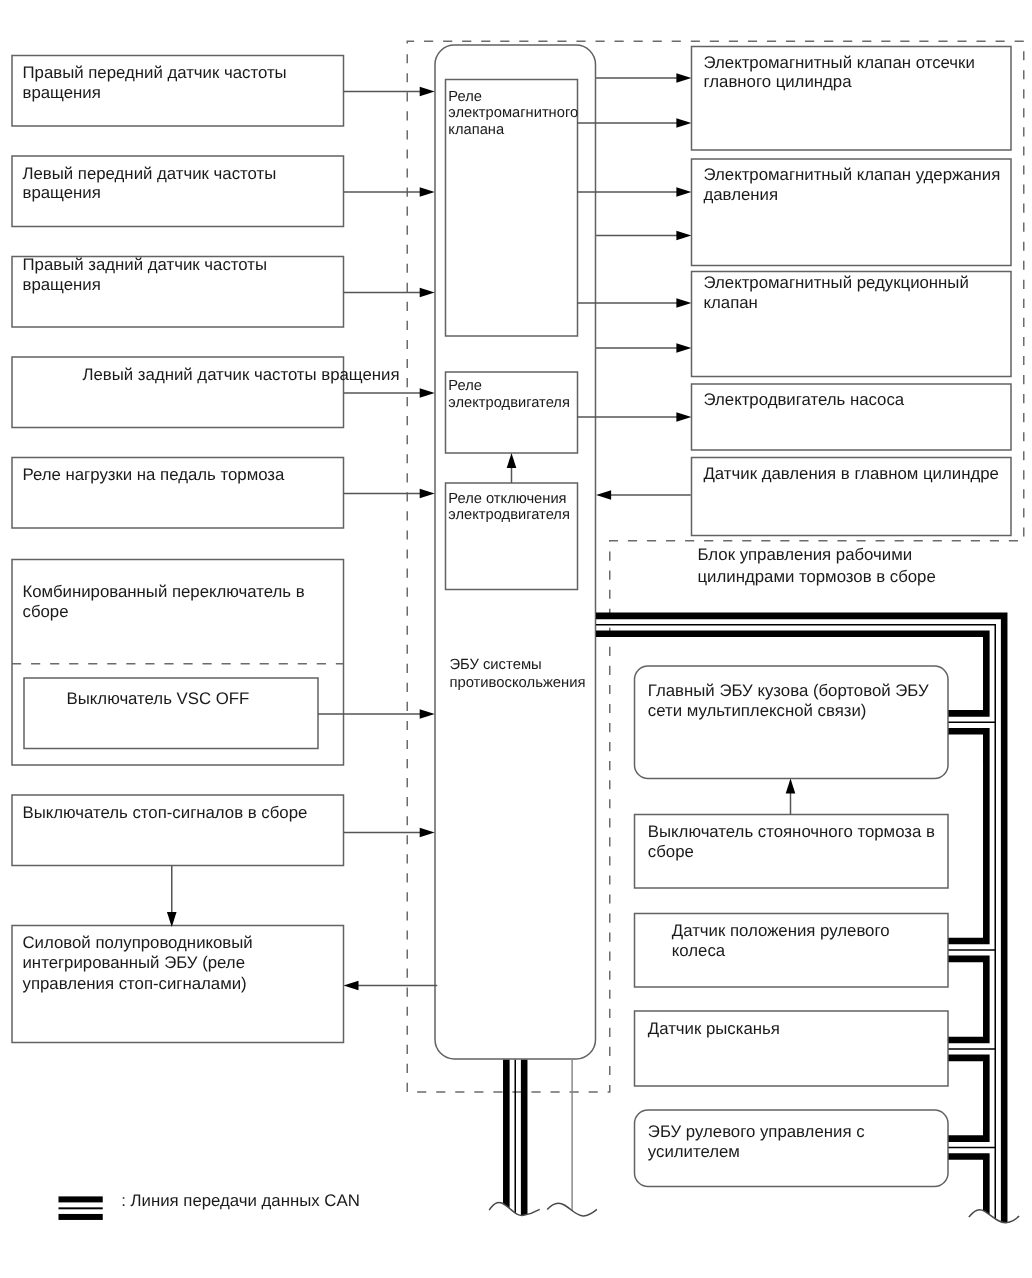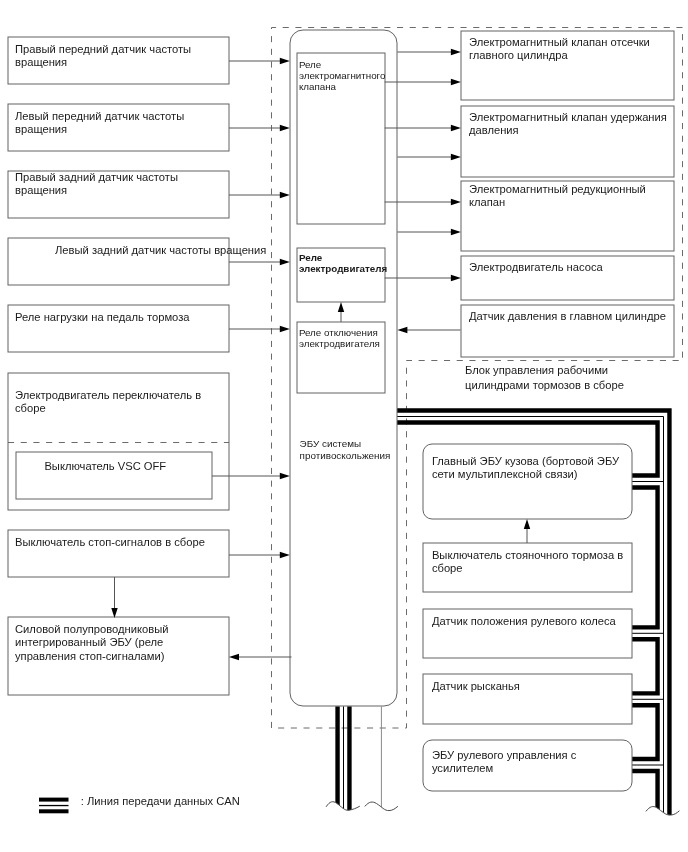--- a/index.html
+++ b/index.html
@@ -171,35 +171,35 @@
   <div class="box" style="left:8px;top:165px;width:221px;height:47px;">
       <div class="lbl" style="">Правый задний датчик частоты вращения</div>
     </div>
   <div class="box" style="left:8px;top:238px;width:221px;height:47px;margin-left:40px;">
       <div class="lbl" style="">Левый задний датчик частоты вращения</div>
     </div>
   <div class="box" style="left:8px;top:305px;width:221px;height:47px;">
       <div class="lbl" style="">Реле нагрузки на педаль тормоза</div>
     </div>
   <div class="box" style="left:8px;top:373px;width:221px;height:137px;">
-      <div class="lbl" style="top:15.7px;">Электродвигатель переключатель в сборе</div>
+      <div class="lbl" style="top:15.7px;">Комбинированный переключатель в сборе</div>
     </div>
   <div class="box center" style="left:16px;top:452px;width:196px;height:47px;">
       <div class="lbl" style="">Выключатель VSC OFF</div>
     </div>
   <div class="box" style="left:8px;top:530px;width:221px;height:47px;">
       <div class="lbl" style="">Выключатель стоп-сигналов в сборе</div>
     </div>
   <div class="box" style="left:8px;top:617px;width:221px;height:78px;">
       <div class="lbl" style="right:30px;">Силовой полупроводниковый интегрированный ЭБУ (реле управления стоп-сигналами)</div>
     </div>
   <div class="box small" style="left:297px;top:53px;width:88px;height:171px;">
       <div class="lbl" style="top:5.6px;">Реле электромагнитного клапана</div>
     </div>
-  <div class="box small" style="left:297px;top:248px;width:88px;height:54px;font-weight:bold;">
+  <div class="box small" style="left:297px;top:248px;width:88px;height:54px;">
       <div class="lbl" style="top:3.8px;">Реле электродвигателя</div>
     </div>
   <div class="box small" style="left:297px;top:322px;width:88px;height:71px;">
       <div class="lbl" style="top:4.6px;">Реле отключения электродвигателя</div>
     </div>
   <div class="box act" style="left:461px;top:31px;width:213px;height:69px;">
       <div class="lbl" style="">Электромагнитный клапан отсечки главного цилиндра</div>
     </div>
   <div class="box act" style="left:461px;top:106px;width:213px;height:71px;">
       <div class="lbl" style="">Электромагнитный клапан удержания давления</div>
@@ -213,21 +213,21 @@
   <div class="box act" style="left:461px;top:305px;width:213px;height:52px;">
       <div class="lbl" style="">Датчик давления в главном цилиндре</div>
     </div>
   <div class="box can" style="left:423px;top:444px;width:209px;height:75px;">
       <div class="lbl" style="top:11.0px;">Главный ЭБУ кузова (бортовой ЭБУ сети мультиплексной связи)</div>
     </div>
   <div class="box can" style="left:423px;top:543px;width:209px;height:49px;">
       <div class="lbl" style="top:6.0px;">Выключатель стояночного тормоза в сборе</div>
     </div>
   <div class="box can" style="left:423px;top:609px;width:209px;height:49px;">
-      <div class="lbl" style="top:6.0px;">Датчик положения рулевого колеса</div>
+      <div class="lbl" style="top:6.0px;margin-left:16px;">Датчик положения рулевого колеса</div>
     </div>
   <div class="box can" style="left:423px;top:674px;width:209px;height:50px;">
       <div class="lbl" style="top:5.8px;">Датчик рысканья</div>
     </div>
   <div class="box can" style="left:423px;top:740px;width:209px;height:51px;">
       <div class="lbl" style="top:9.0px;">ЭБУ рулевого управления с усилителем</div>
     </div>
   <div id="act-caption" style="left:465px;top:362.5px;width:160px;">Блок управления рабочими цилиндрами тормозов в сборе</div>
   <div id="legend-label" style="left:80.8px;top:793.8px;">: Линия передачи данных CAN</div>
 </div>

